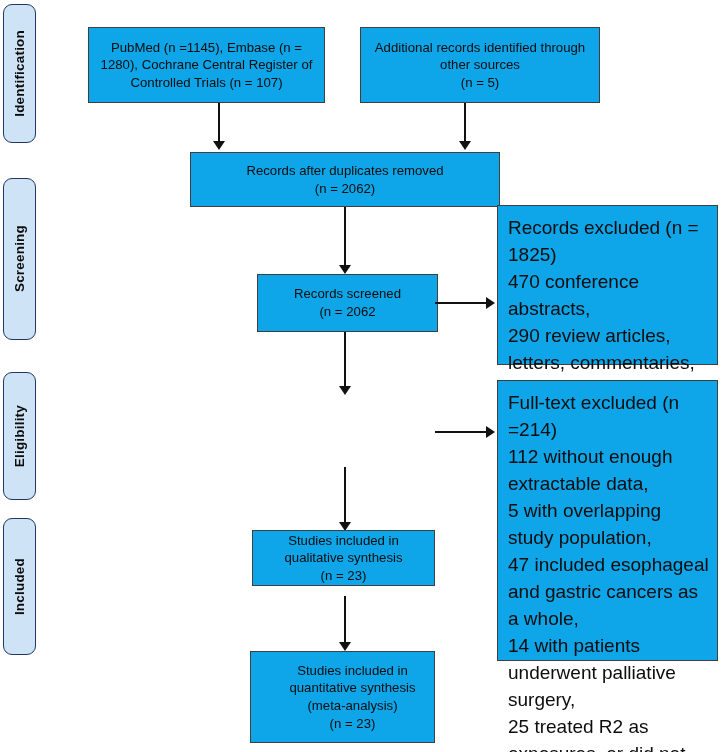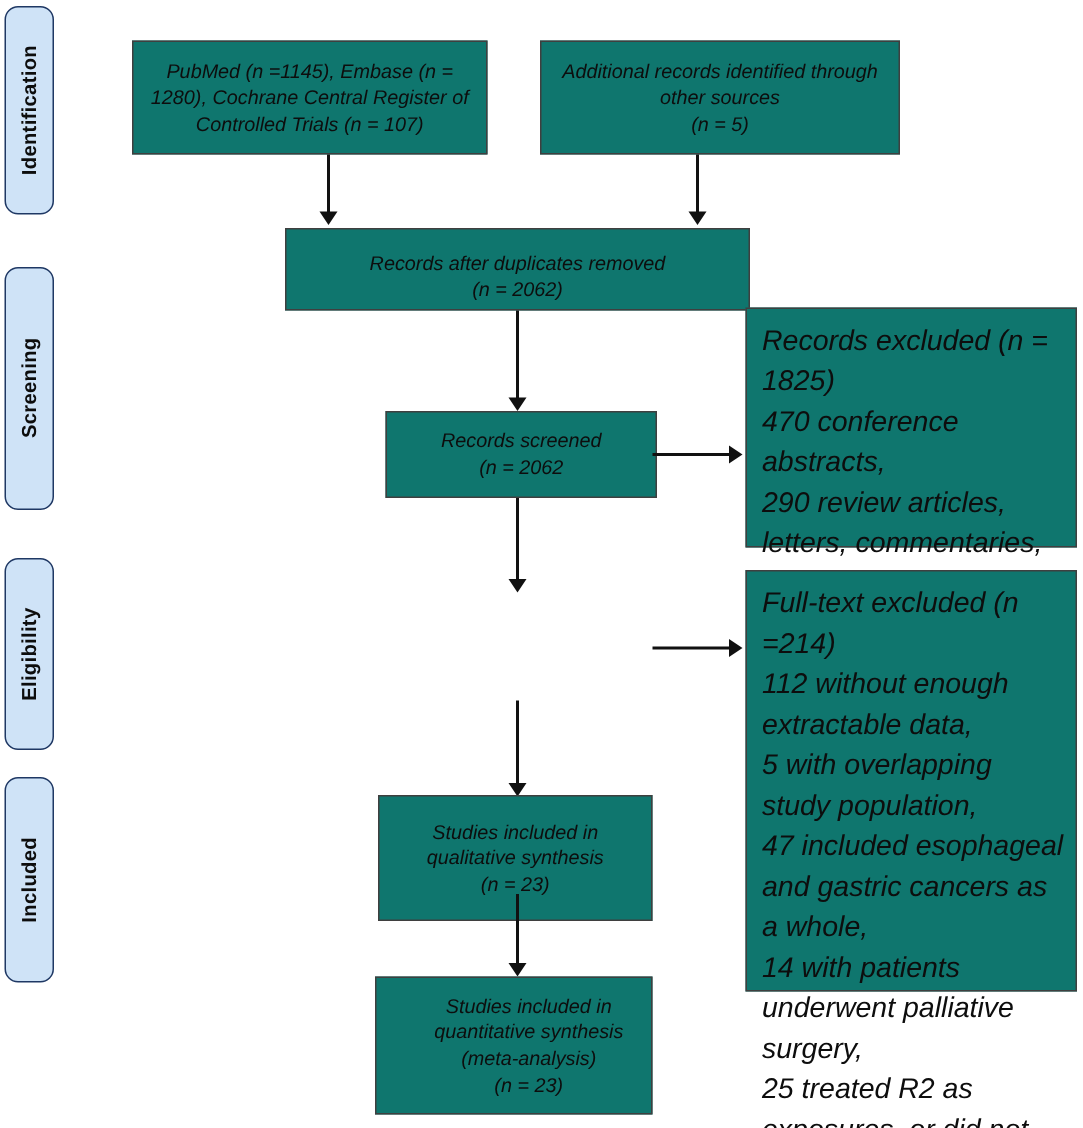--- a/index.html
+++ b/index.html
@@ -38,27 +38,26 @@
     letter-spacing: 0.2px;
     color: #0d0d0d;
     white-space: nowrap;
     line-height: 1;
   }
 
   
   .flow-box {
     position: absolute;
     box-sizing: border-box;
-    background: #0f766e;
+    background: #0ea5e9;
     border: 1.3px solid #3f3f3f;
     display: flex;
     align-items: center;
     justify-content: center;
     padding: 4px 8px;
-    font-style: italic;
   }
   .flow-box .box-text {
     text-align: center;
     font-size: 13.2px;
     line-height: 1.33;
     color: #0d0d0d;
     white-space: pre-line;
   }
   .flow-box.left-align {
     align-items: flex-start;
@@ -128,21 +127,21 @@
     <span class="box-text">Additional records identified through other sources
 (n = 5)</span>
   </div>
 
   <div class="v-line" style="left:218px; top:103px; width:2px; height:40px;"></div>
   <div class="arrow-down" style="left:213px; top:141px;"></div>
 
   <div class="v-line" style="left:464px; top:103px; width:2px; height:40px;"></div>
   <div class="arrow-down" style="left:459px; top:141px;"></div>
 
-  <div class="flow-box" style="left:190px; top:152px; width:310px; height:55px;align-items:flex-end;">
+  <div class="flow-box" style="left:190px; top:152px; width:310px; height:55px;">
     <span class="box-text">Records after duplicates removed
 (n = 2062)</span>
   </div>
 
   <div class="v-line" style="left:344px; top:207px; width:2px; height:60px;"></div>
   <div class="arrow-down" style="left:339px; top:265px;"></div>
 
   <div class="flow-box" style="left:257px; top:274px; width:181px; height:58px;">
     <span class="box-text">Records screened
 (n = 2062</span>
@@ -173,21 +172,21 @@
 5 with overlapping study population,
 47 included esophageal and gastric cancers as a whole,
 14 with patients underwent palliative surgery,
 25 treated R2 as exposures, or did not differentiate between R1 and R2,
 11 without sufficient data to pool OS or 5-year OS rate.</span>
   </div>
 
   <div class="v-line" style="left:344px; top:467px; width:2px; height:57px;"></div>
   <div class="arrow-down" style="left:339px; top:522px;"></div>
 
-  <div class="flow-box" style="left:252px; top:530px; width:183px; height:84px;">
+  <div class="flow-box" style="left:252px; top:530px; width:183px; height:56px;">
     <span class="box-text">Studies included in qualitative synthesis
 (n = 23)</span>
   </div>
 
   <div class="v-line" style="left:344px; top:596px; width:2px; height:48px;"></div>
   <div class="arrow-down" style="left:339px; top:642px;"></div>
 
   <div class="flow-box" style="left:250px; top:651px; width:185px; height:92px;padding-left:28px;">
     <span class="box-text">Studies included in quantitative synthesis
 (meta-analysis)

